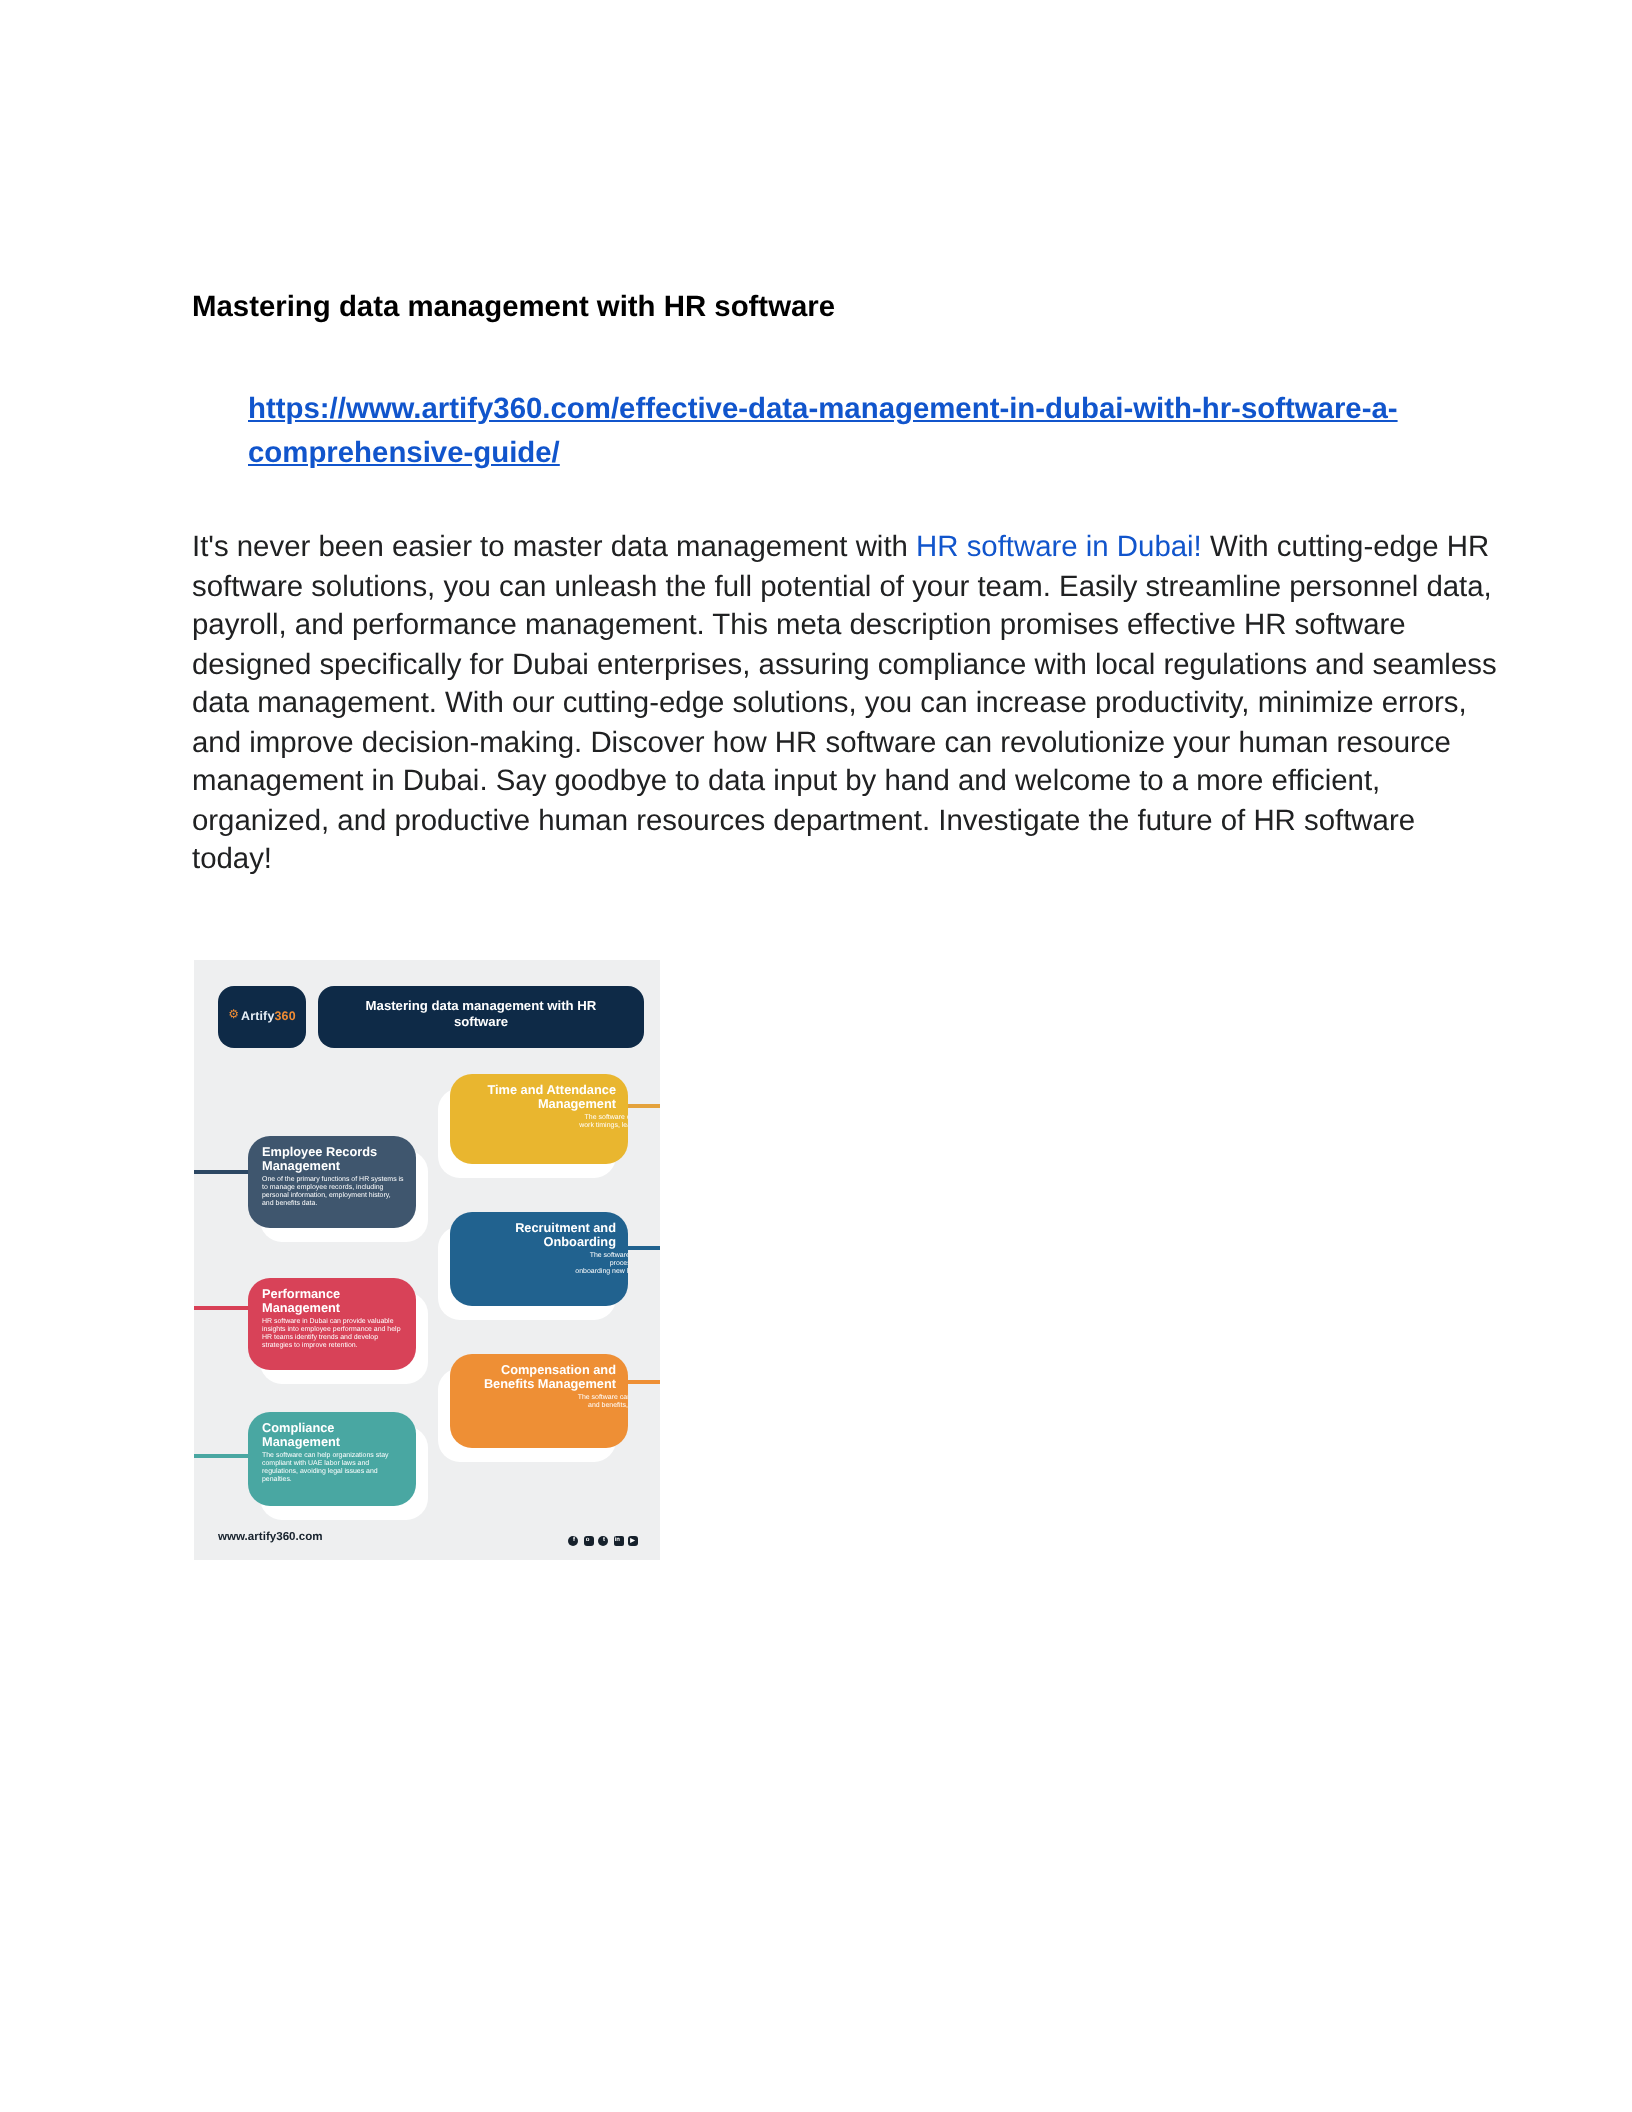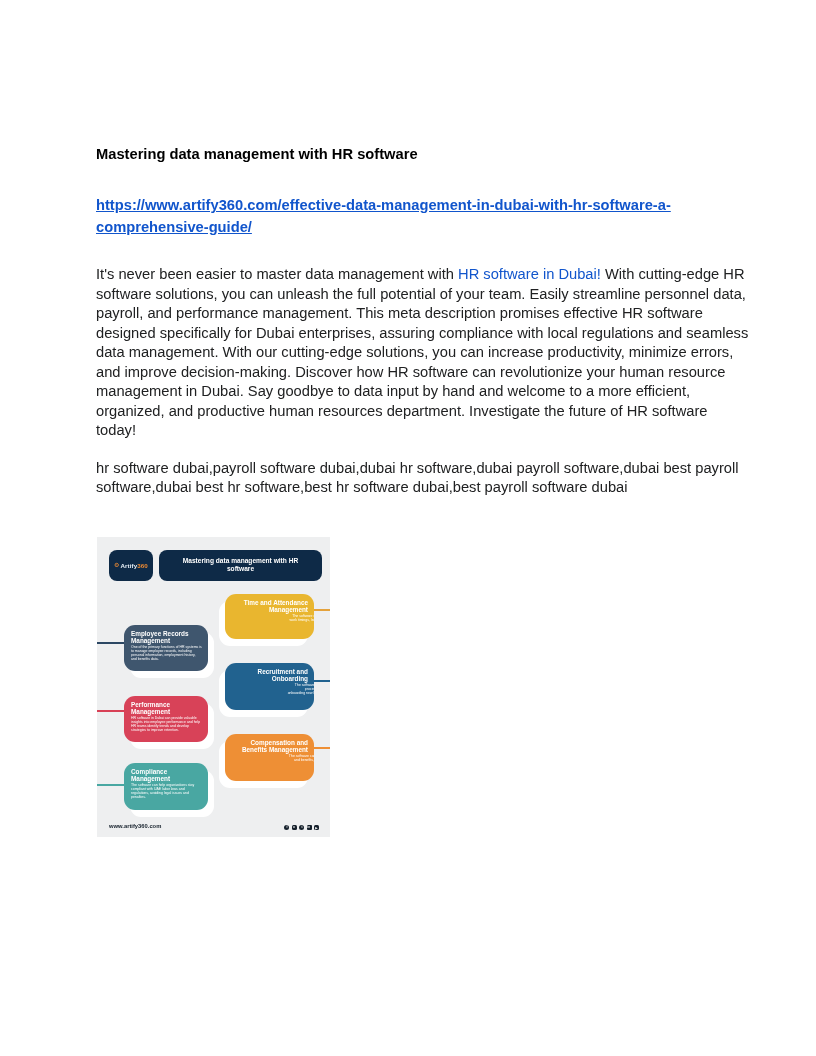--- a/index.html
+++ b/index.html
@@ -83,25 +83,24 @@
   .icon-yt { border-radius:1.5px; }
   .ig-social-letter { font-size:6px; transform:scale(0.5); font-weight:bold; }
 </style>
 </head>
 <body>
 
 <div class="page">
 
   <div class="doc-heading">Mastering data management with HR software</div>
 
-  <a class="doc-url" style="color: rgb(17, 85, 204);">https://www.artify360.com/effective-data-management-in-dubai-with-hr-software-a-comprehensive-guide/</a>
+  <a class="doc-url" style="color: rgb(17, 85, 204); margin-left: 28px;">https://www.artify360.com/effective-data-management-in-dubai-with-hr-software-a-comprehensive-guide/</a>
 
   <p class="doc-paragraph"><span>It's never been easier to master data management with </span><a class="inline-link" style="color: rgb(17, 85, 204);">HR software in Dubai!</a><span> With cutting-edge HR software solutions, you can unleash the full potential of your team. Easily streamline personnel data, payroll, and performance management. This meta description promises effective HR software designed specifically for Dubai enterprises, assuring compliance with local regulations and seamless data management. With our cutting-edge solutions, you can increase productivity, minimize errors, and improve decision-making. Discover how HR software can revolutionize your human resource management in Dubai. Say goodbye to data input by hand and welcome to a more efficient, organized, and productive human resources department. Investigate the future of HR software today!</span></p>
 
-  <p class="doc-keywords">hr software dubai,payroll software dubai,dubai hr software,dubai payroll software,dubai best payroll software,dubai best hr software,best hr software dubai,best payroll software dubai</p>
 
   <div class="infographic" style="background: rgb(238, 239, 240);">
 
     <div class="ig-box ig-logo-box" style="background: rgb(14, 42, 71);">
       <span class="ig-gear" style="color: rgb(240, 140, 51);">⚙</span>
       <span class="ig-logo-text"><span>Artify</span><span style="color: rgb(240, 140, 51);">360</span></span>
     </div>
     <div class="ig-box ig-title-box" style="background: rgb(14, 42, 71);">Mastering data management with HR software</div>
 
     <div class="ig-line" style="top: 72px; right: 0px; width: 19px; background: rgb(228, 162, 60);"></div>

